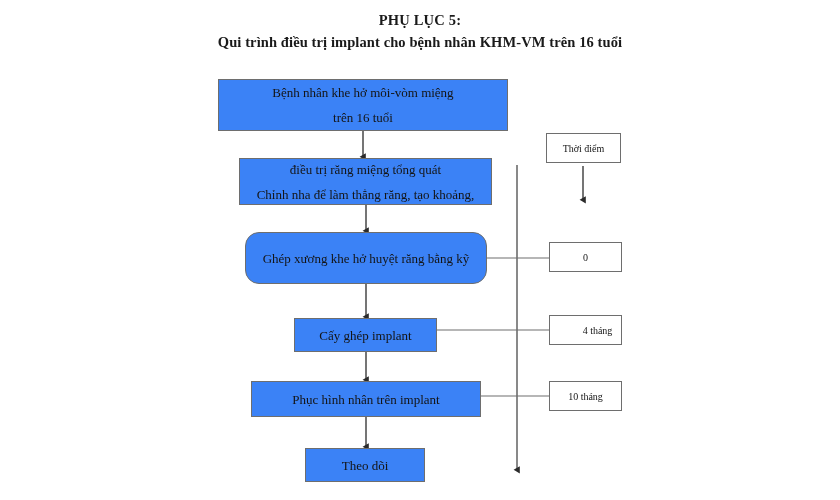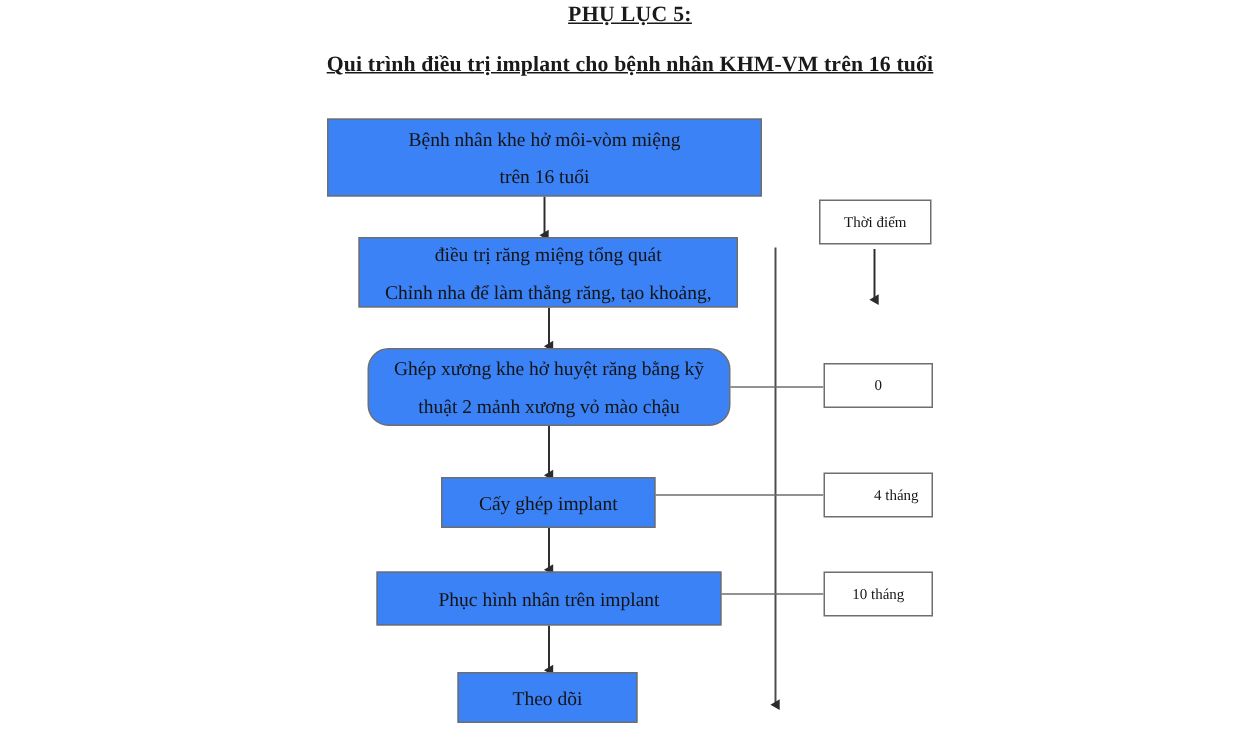--- a/index.html
+++ b/index.html
@@ -17,37 +17,36 @@
   }
   #canvas {
     position: absolute;
     left: 0; top: 0;
     width: 840px;
     height: 500px;
   }
   .title-block {
     position: absolute;
     left: 0;
-    top: 0;
+    top: 10px;
     width: 840px;
     text-align: center;
-    text-decoration: underline;
   }
   .title-line1 {
     font-weight: bold;
     font-size: 14.5px;
     letter-spacing: 0.2px;
     line-height: 20px;
   }
   .title-line2 {
     font-weight: bold;
     font-size: 14.5px;
     letter-spacing: 0.1px;
     line-height: 20px;
-    margin-top: 13px;
+    margin-top: 2px;
   }
   .node {
     position: absolute;
     box-sizing: border-box;
     border: 1px solid #6e6e6e;
     background: #3b82f6;
     display: flex;
     flex-direction: column;
     align-items: center;
     justify-content: center;
@@ -116,21 +115,20 @@
       <div class="node" style="left: 218px; top: 79px; width: 290px; height: 52px;">
         <span class="ln">Bệnh nhân khe hở môi-vòm miệng</span>
         <span class="ln">trên 16 tuổi</span>
       </div>
       <div class="node" style="left: 239px; top: 158px; width: 253px; height: 47px;">
         <span class="ln">điều trị răng miệng tổng quát</span>
         <span class="ln">Chỉnh nha để làm thẳng răng, tạo khoảng,</span>
       </div>
       <div class="node" style="left: 245px; top: 232px; width: 242px; height: 52px; border-radius: 14px;">
         <span class="ln">Ghép xương khe hở huyệt răng bằng kỹ</span>
-        <span class="ln">thuật 2 mảnh xương vỏ mào chậu</span>
       </div>
       <div class="node" style="left: 294px; top: 318px; width: 143px; height: 34px; text-align: center;">
         <span class="ln">Cấy ghép implant</span>
       </div>
       <div class="node" style="left: 251px; top: 381px; width: 230px; height: 36px;">
         <span class="ln">Phục hình nhân trên implant</span>
       </div>
       <div class="node" style="left: 305px; top: 448px; width: 120px; height: 34px;">
         <span class="ln">Theo dõi</span>
       </div>

